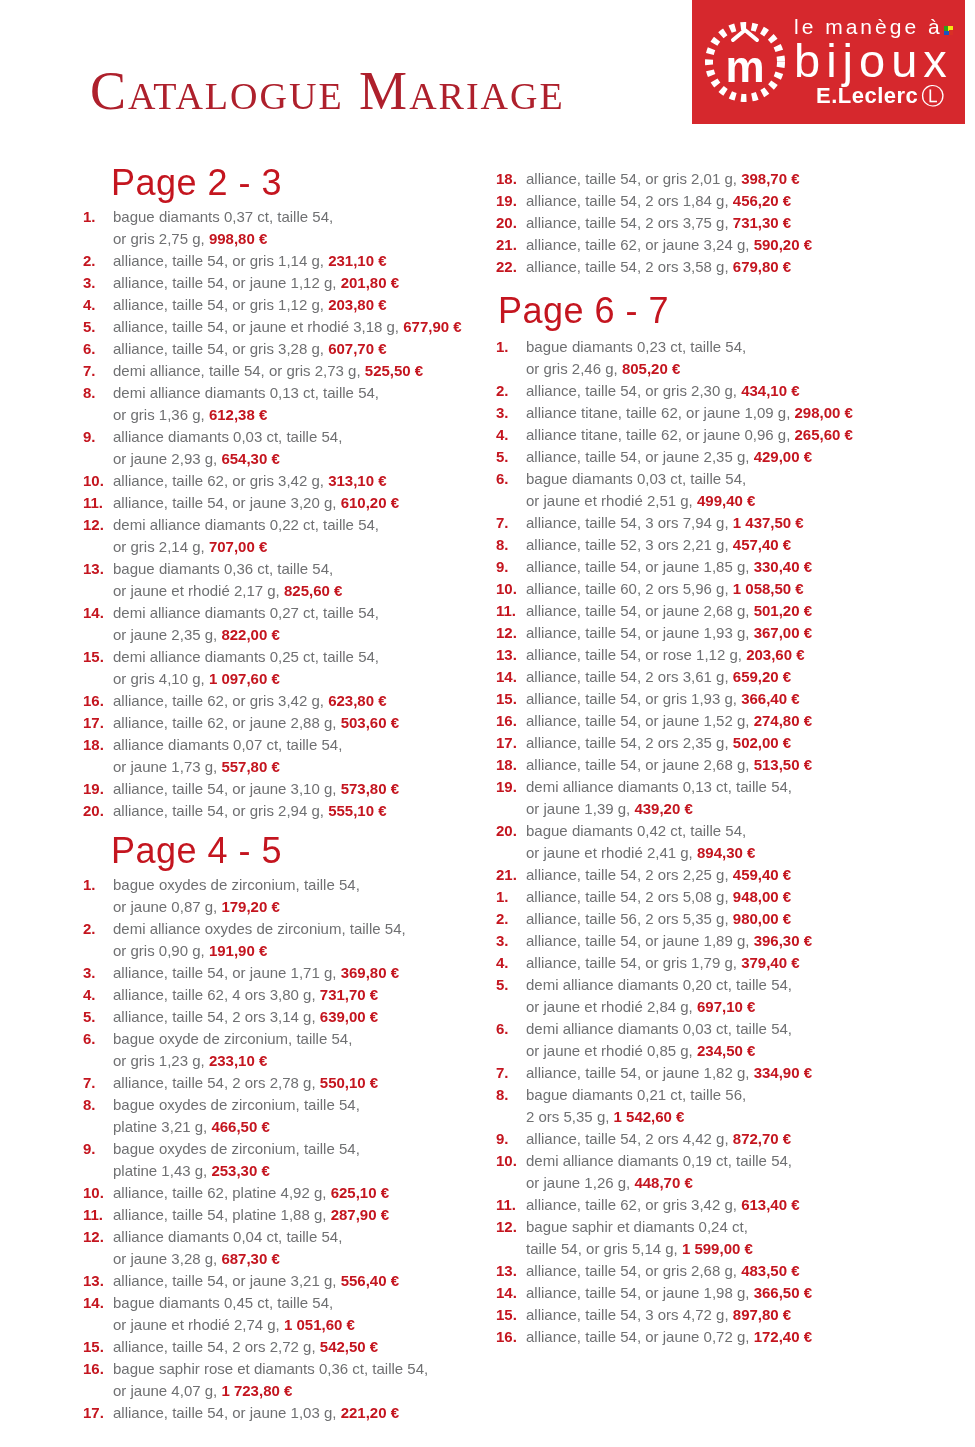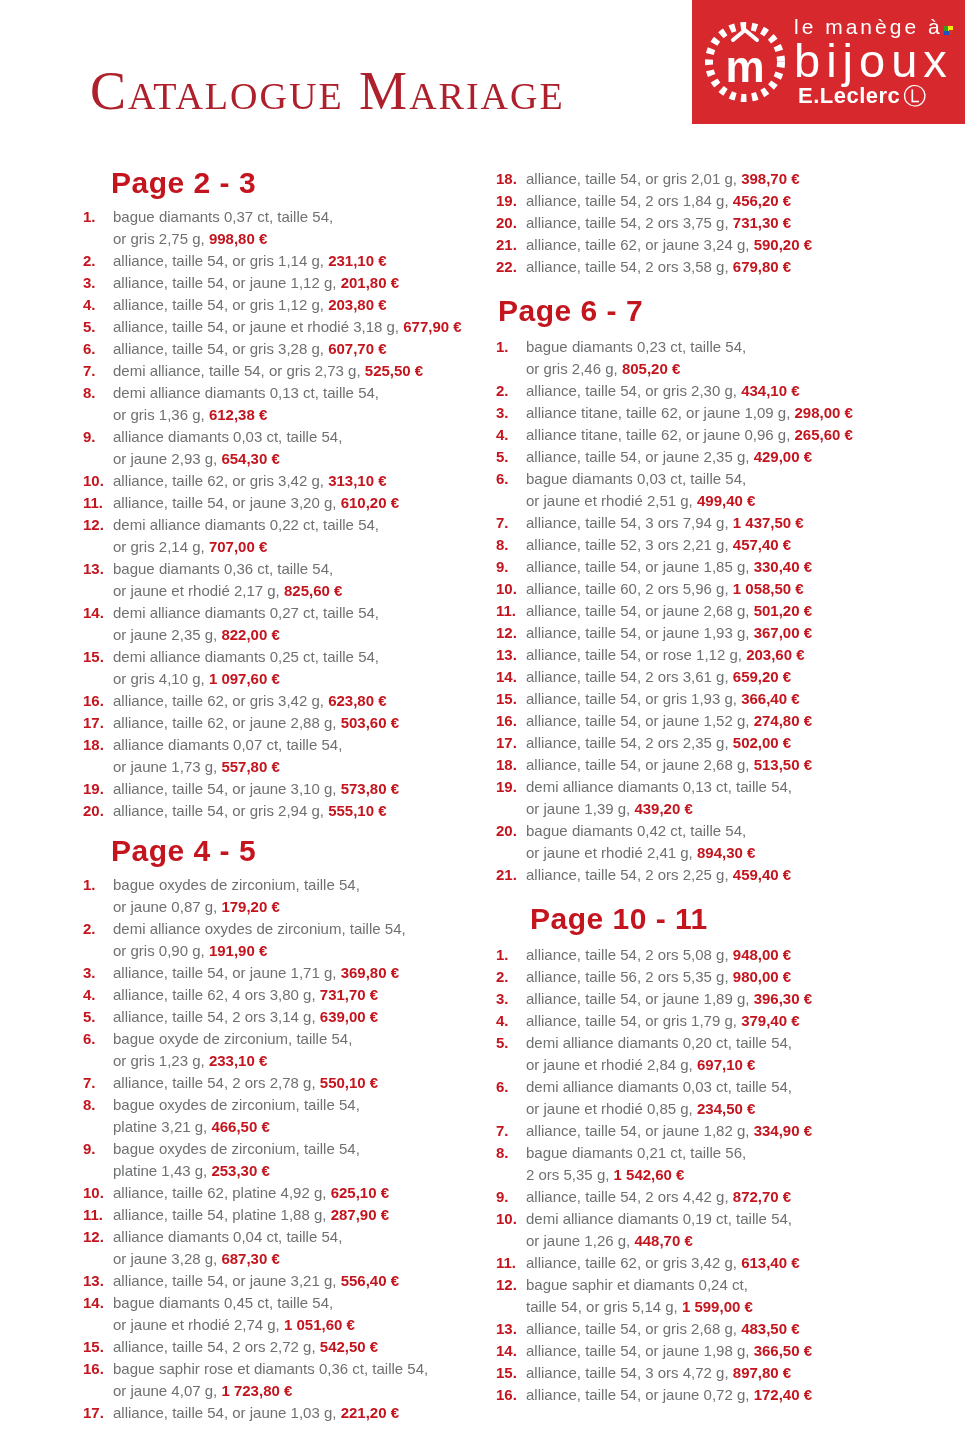--- a/index.html
+++ b/index.html
@@ -16,34 +16,34 @@
 
   
   .logo{
     position:absolute;left:692px;top:0;width:273px;height:124px;
     background:var(--logo_red);display:flex;align-items:center;
   }
   .emblem{margin-left:12px;flex:0 0 auto;}
   .logo-text{margin-left:8px;color:#ffffff;}
   .logo-l1{font-size:21px;font-weight:400;letter-spacing:3px;line-height:22px;}
   .logo-l2{font-size:47px;font-weight:400;letter-spacing:6px;line-height:46px;}
-  .logo-l3{font-size:22px;font-weight:bold;letter-spacing:0.5px;line-height:24px;padding-left:4px;}
+  .logo-l3{font-size:22px;font-weight:bold;letter-spacing:0.5px;line-height:24px;padding-left:4px;margin-left:18px;}
   .lmark{font-family:"DejaVu Sans",sans-serif;font-weight:400;font-size:23px;margin-left:3px;vertical-align:-1px;}
   .artifact{
     position:absolute;left:252px;top:26px;width:9px;height:9px;
     background:conic-gradient(#f4e611 0 90deg,#d93025 90deg 180deg,#1a53c0 180deg 270deg,#2aa318 270deg 360deg);
   }
 
   
   .col{position:absolute;top:168px;}
   .col-left{left:83px;width:415px;}
   .col-right{left:496px;width:460px;}
 
   .section-heading{
-    color:var(--accent_red);font-weight:bold;font-size:30px;line-height:30px;
+    color:var(--accent_red);font-weight:normal;font-size:36px;line-height:30px;
     margin:14px 0 8px 28px;letter-spacing:0.5px;
   }
   .col-left .block-0 .section-heading{margin-top:0;}
   .col-right .section-heading{margin-top:18px;margin-bottom:10px;}
   .col-right .block-1 .section-heading{margin-left:2px;}
   .col-right .block-2 .section-heading{margin-left:34px;}
 
   .item{
     position:relative;padding-left:30px;color:var(--text_gray);
     font-size:15px;line-height:22px;white-space:pre-line;
@@ -166,21 +166,20 @@
         <div class="item"><span class="num">16.</span><span class="desc">alliance, taille 54, or jaune 1,52 g, </span><span class="price">274,80 €</span></div>
         <div class="item"><span class="num">17.</span><span class="desc">alliance, taille 54, 2 ors 2,35 g, </span><span class="price">502,00 €</span></div>
         <div class="item"><span class="num">18.</span><span class="desc">alliance, taille 54, or jaune 2,68 g, </span><span class="price">513,50 €</span></div>
         <div class="item"><span class="num">19.</span><span class="desc">demi alliance diamants 0,13 ct, taille 54,
 or jaune 1,39 g, </span><span class="price">439,20 €</span></div>
         <div class="item"><span class="num">20.</span><span class="desc">bague diamants 0,42 ct, taille 54,
 or jaune et rhodié 2,41 g, </span><span class="price">894,30 €</span></div>
         <div class="item"><span class="num">21.</span><span class="desc">alliance, taille 54, 2 ors 2,25 g, </span><span class="price">459,40 €</span></div>
       </div>
       <div class="block block-2">
-        <div class="section-heading">Page 10 - 11</div>
         <div class="item"><span class="num">1.</span><span class="desc">alliance, taille 54, 2 ors 5,08 g, </span><span class="price">948,00 €</span></div>
         <div class="item"><span class="num">2.</span><span class="desc">alliance, taille 56, 2 ors 5,35 g, </span><span class="price">980,00 €</span></div>
         <div class="item"><span class="num">3.</span><span class="desc">alliance, taille 54, or jaune 1,89 g, </span><span class="price">396,30 €</span></div>
         <div class="item"><span class="num">4.</span><span class="desc">alliance, taille 54, or gris 1,79 g, </span><span class="price">379,40 €</span></div>
         <div class="item"><span class="num">5.</span><span class="desc">demi alliance diamants 0,20 ct, taille 54,
 or jaune et rhodié 2,84 g, </span><span class="price">697,10 €</span></div>
         <div class="item"><span class="num">6.</span><span class="desc">demi alliance diamants 0,03 ct, taille 54,
 or jaune et rhodié 0,85 g, </span><span class="price">234,50 €</span></div>
         <div class="item"><span class="num">7.</span><span class="desc">alliance, taille 54, or jaune 1,82 g, </span><span class="price">334,90 €</span></div>
         <div class="item"><span class="num">8.</span><span class="desc">bague diamants 0,21 ct, taille 56,

